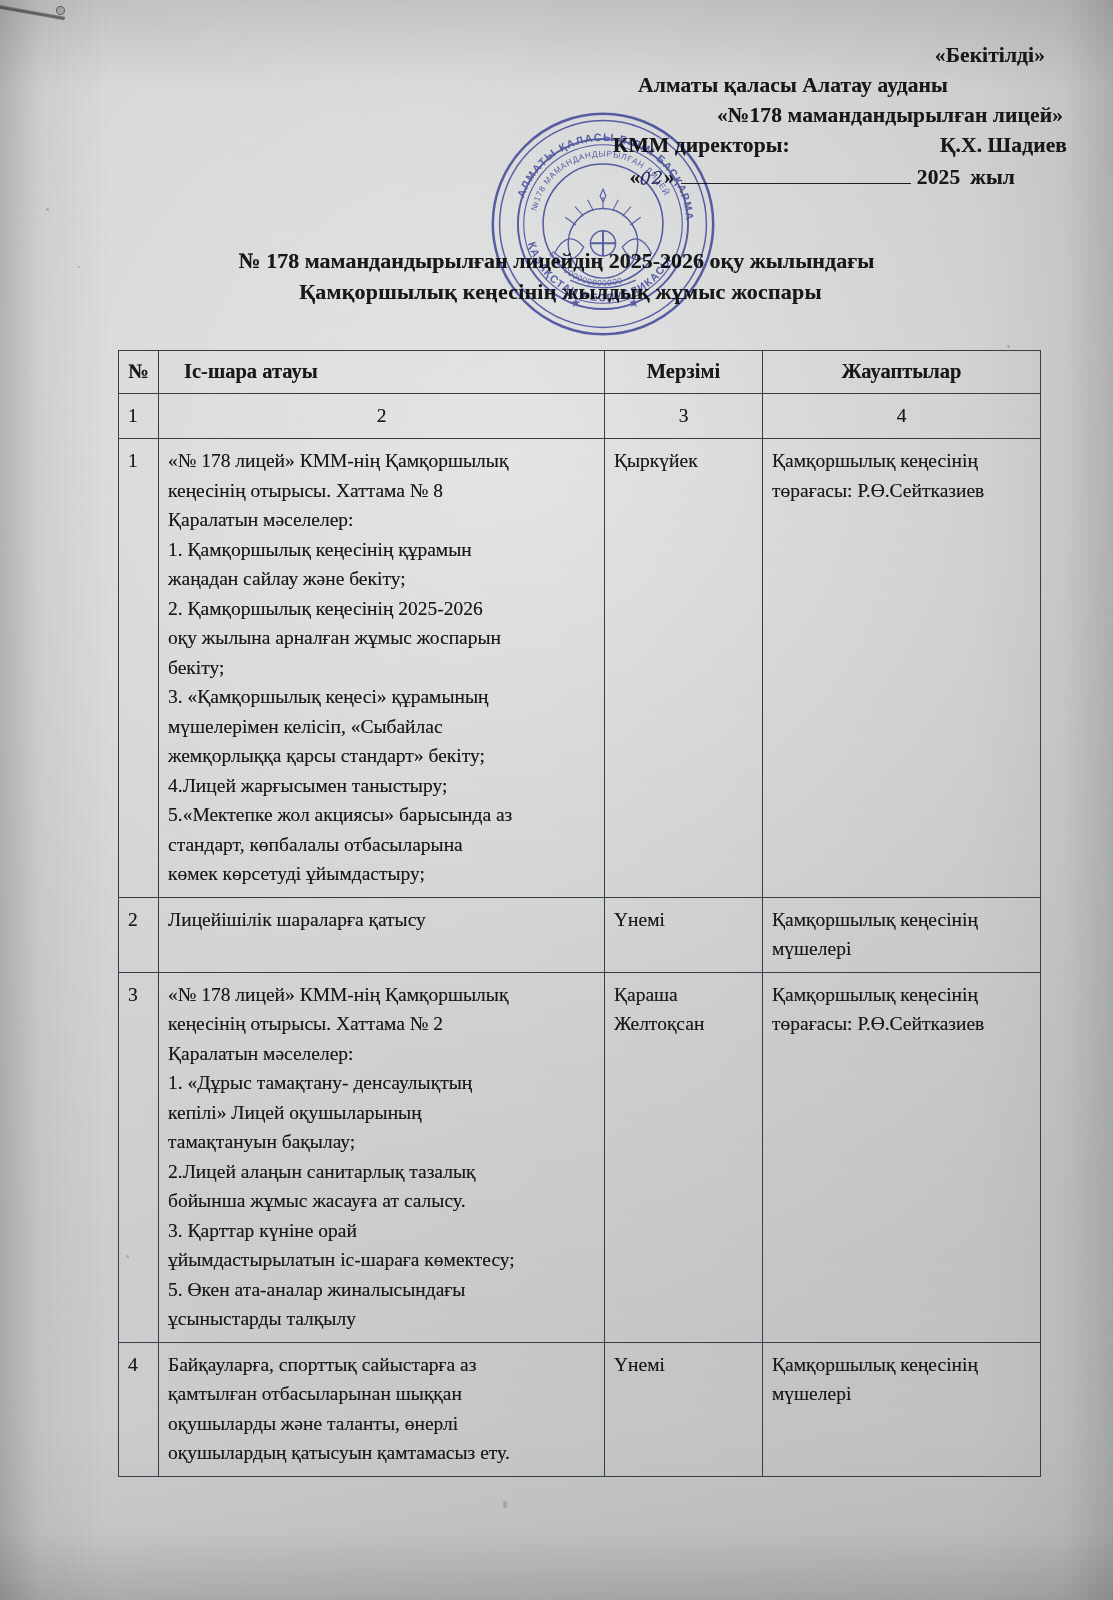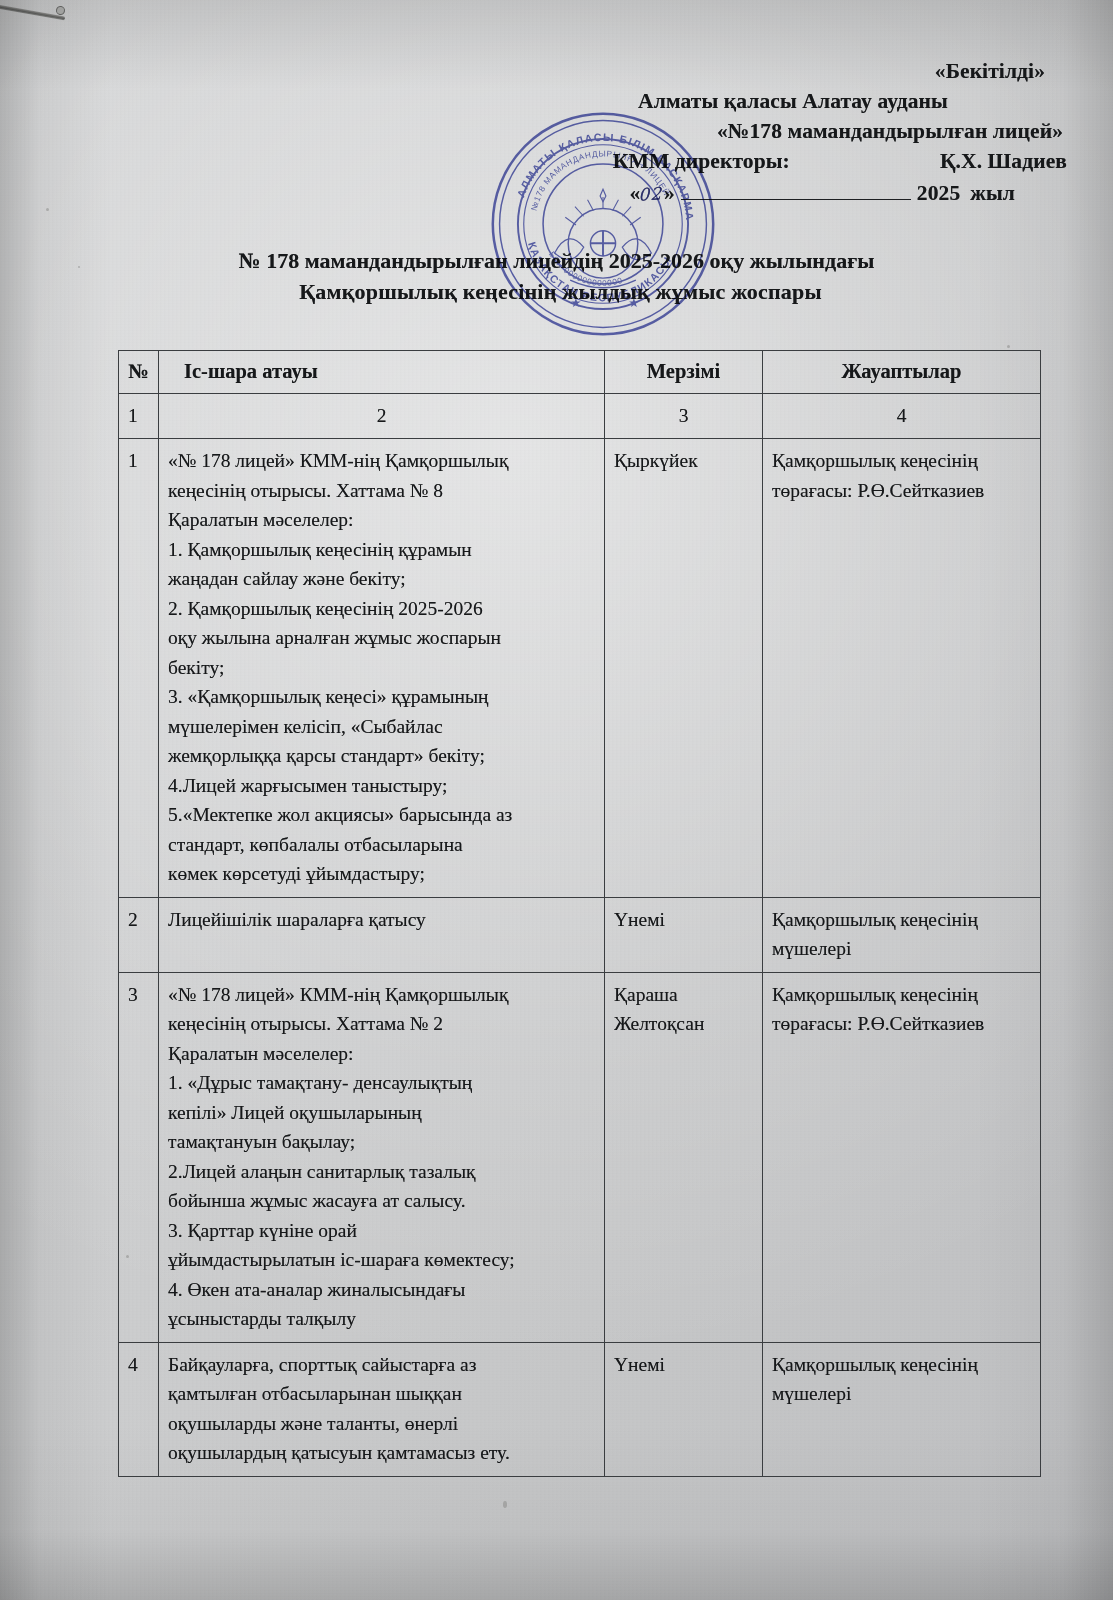--- a/index.html
+++ b/index.html
@@ -61,21 +61,21 @@
     background: #b7b8b6;
     border: 1px solid #6d6e6c;
     border-radius: 50%;
     transform: rotate(10deg);
   }
 
   
   #approval {
     position: absolute;
     right: 46px;
-    top: 56px;
+    top: 40px;
     width: 540px;
     text-align: center;
     font-weight: bold;
     font-size: 21.5px;
     line-height: 30px;
     letter-spacing: .1px;
     z-index: 4;
   }
   #approval .ln-approved { text-align: right; padding-right: 22px; }
   #approval .ln-city     { text-align: center; padding-right: 8px; }
@@ -335,21 +335,21 @@
             <div class="justified">«№ 178 лицей» КММ-нің Қамқоршылық</div>
             <div>кеңесінің отырысы. Хаттама  № 2</div>
             <div>Қаралатын  мәселелер:</div>
             <div>1. «Дұрыс тамақтану- денсаулықтың</div>
             <div>кепілі»  Лицей  оқушыларының</div>
             <div>тамақтануын бақылау;</div>
             <div>2.Лицей алаңын санитарлық тазалық</div>
             <div>бойынша жұмыс жасауға ат салысу.</div>
             <div>3. Қарттар күніне орай</div>
             <div>ұйымдастырылатын іс-шараға көмектесу;</div>
-            <div>4. Өкен ата-аналар жиналысындағы</div>
+            <div>5. Өкен ата-аналар жиналысындағы</div>
             <div>ұсыныстарды талқылу</div>
           </div>
         </td>
         <td class="cell-term">
           <div>Қараша</div>
           <div>Желтоқсан</div>
         </td>
         <td class="cell-resp">
           <div class="justified">Қамқоршылық    кеңесінің</div>
           <div>төрағасы: Р.Ө.Сейтказиев</div>

